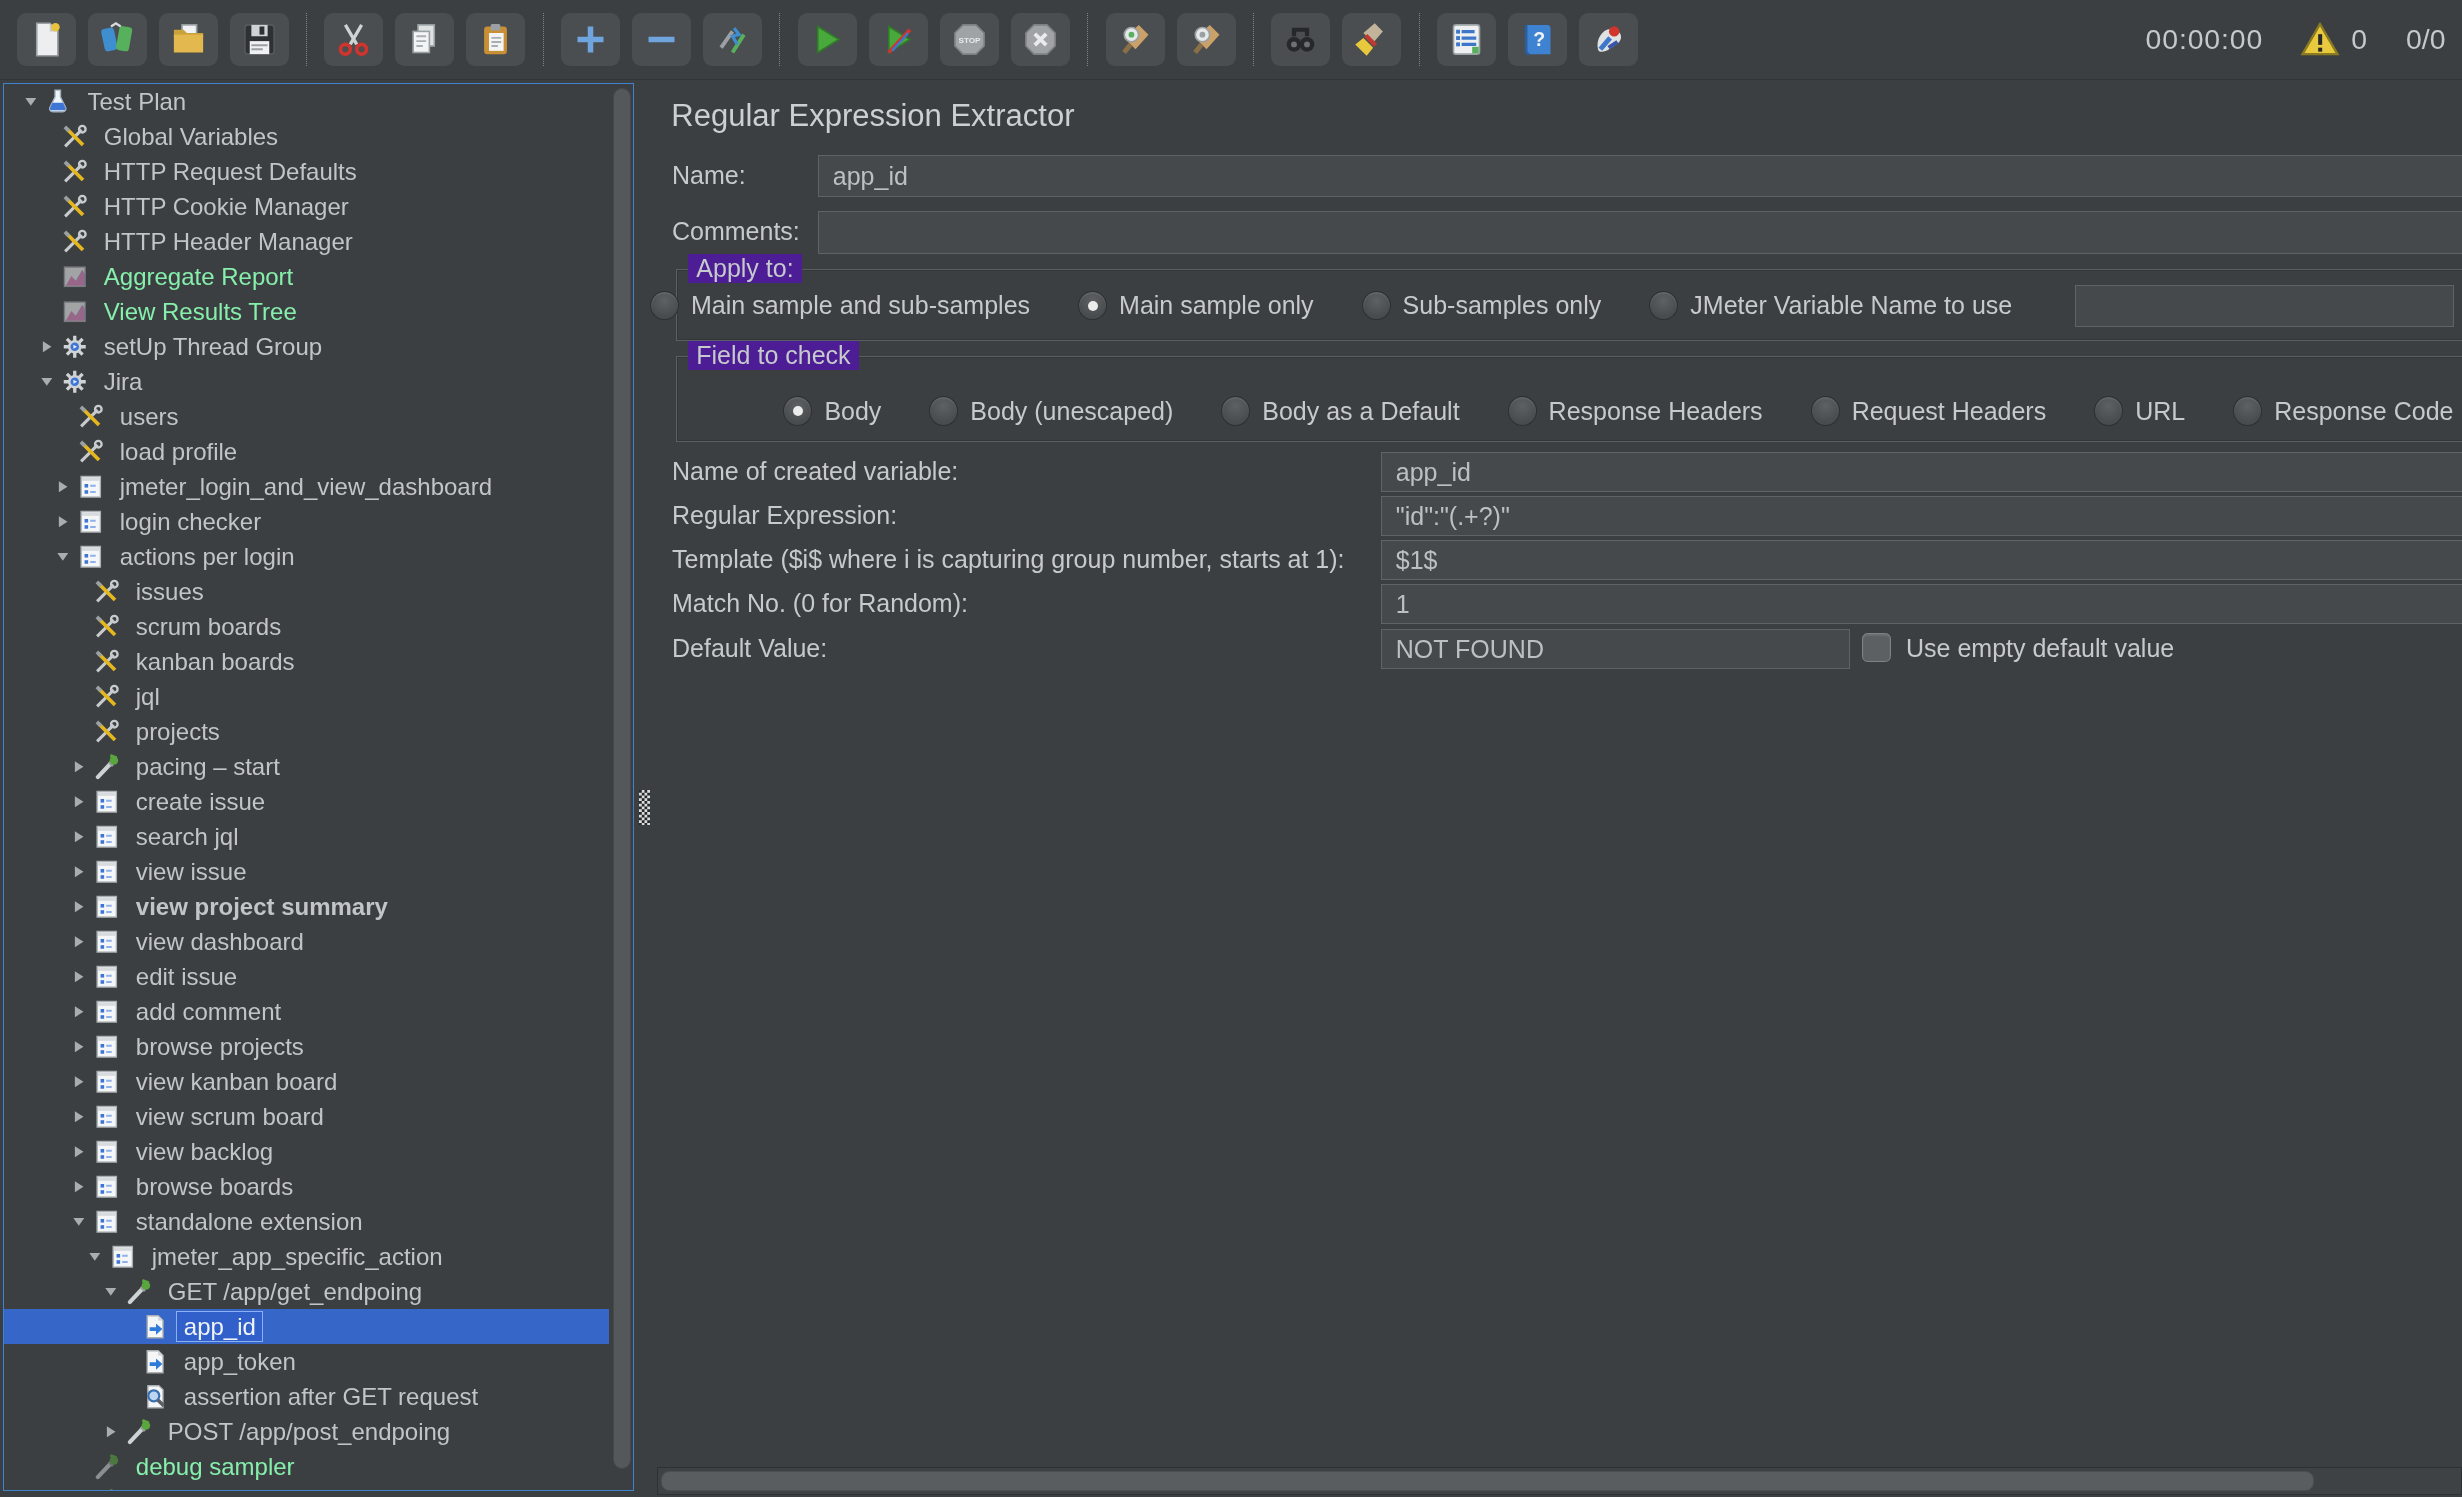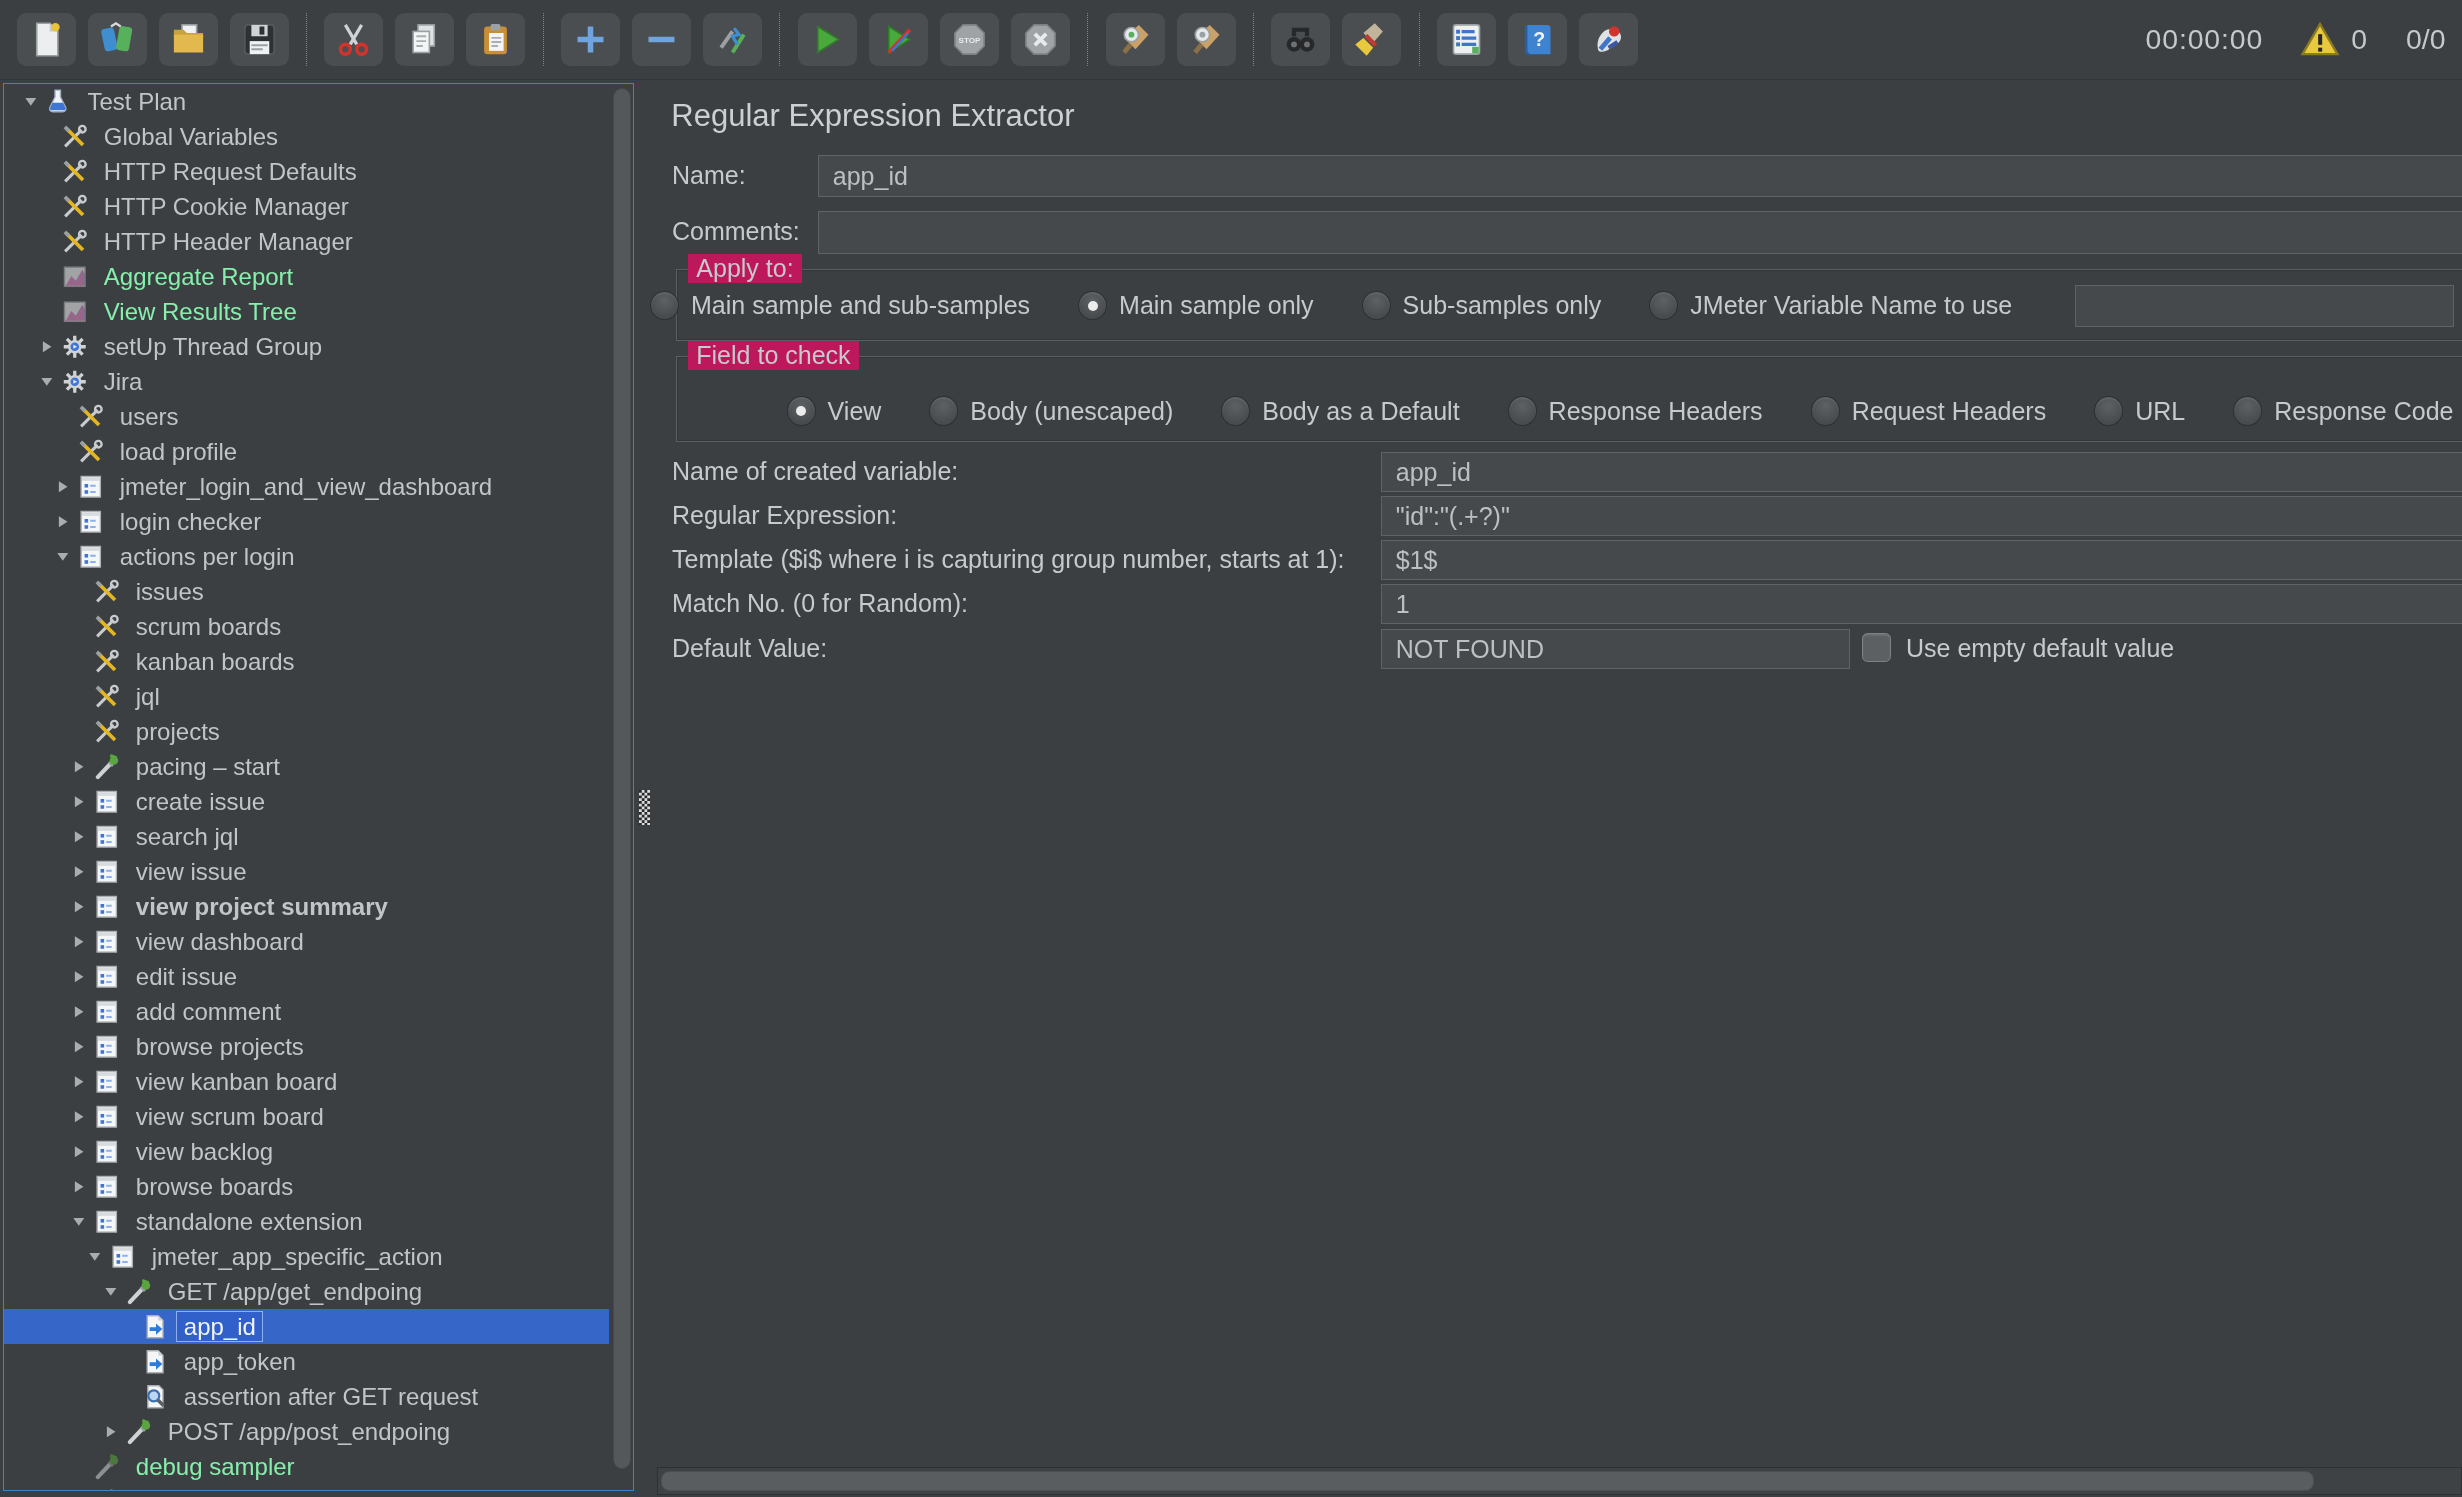--- a/index.html
+++ b/index.html
@@ -37,21 +37,21 @@
   
   .splitter{position:absolute;left:639px;top:790px;width:11px;height:35px;
     background-image:conic-gradient(#d9dbdc 25%,#27292b 0 50%,#d9dbdc 0 75%,#27292b 0);
     background-size:5.5px 5.5px;}
   
   .main{position:absolute;left:653px;top:83px;right:0;bottom:0;}
   .page-title{position:absolute;left:18.3px;top:14.7px;font-size:31px;color:#cdd0d2;}
   .flabel{position:absolute;left:19px;display:flex;align-items:center;color:#c7cacc;font-size:25px;white-space:nowrap;}
   .tinput{position:absolute;background:#46494b;border:1.8px solid #5f6366;color:#bcc0c2;font-size:25px;display:flex;align-items:center;padding:0 13.8px;white-space:nowrap;overflow:hidden;}
   .groupbox{position:absolute;border:0.9px solid #5b5f61;box-shadow:inset 0 0 0 0.9px #333638;}
-  .legend{position:absolute;top:-15.6px;left:11px;background:#be185d;padding:0 8.3px;font-size:25px;color:#c7cacc;white-space:nowrap;}
+  .legend{position:absolute;top:-15.6px;left:11px;background:#4c1d95;padding:0 8.3px;font-size:25px;color:#c7cacc;white-space:nowrap;}
   .radio-row{position:absolute;display:flex;align-items:center;justify-content:flex-end;}
   .radio-opt{display:flex;align-items:center;gap:12px;white-space:nowrap;}
   .radio{width:27px;height:27.5px;border-radius:50%;flex:0 0 27px;
     background:radial-gradient(circle at 50% 32%, #5d6163 0%, #484c4e 70%);
     border:1.8px solid #2d3032;box-shadow:inset 0 1.8px 1.8px rgba(255,255,255,.10);position:relative;}
   .radio.on::after{content:"";position:absolute;left:50%;top:50%;width:10px;height:10px;margin:-5px 0 0 -5px;border-radius:50%;background:#ececec;}
   .radio-opt .rlabel{color:#c7cacc;font-size:25px;}
   .checkbox{position:absolute;width:27px;height:27px;border-radius:5.5px;background:#5c6062;border:0.9px solid #7e8284;box-shadow:inset 0 1.8px 1.8px rgba(255,255,255,.12);}
   
   .h-scroll{position:absolute;left:3.7px;right:0;bottom:1.8px;height:26px;background:#3f4244;border:0.9px solid #2e3133;}
@@ -879,21 +879,21 @@
   </div>
         <div class="tinput" style="position: static; flex: 1 1 0%; min-width: 349px; height: 40px; margin-left: 14.7px;"></div>
       </div>
   </div>
 
   <div class="groupbox" style="left:23px;right:-5.5px;top:273px;height:84px;">
     <div class="legend">Field to check</div>
     <div class="radio-row" style="left:51px;right:13px;top:33px;height:42px;gap:48px;" id="field-to-check-radios">
         <div class="radio-opt">
     <span class="radio on"></span>
-    <span class="rlabel">View</span>
+    <span class="rlabel">Body</span>
   </div>
         <div class="radio-opt">
     <span class="radio"></span>
     <span class="rlabel">Body (unescaped)</span>
   </div>
         <div class="radio-opt">
     <span class="radio"></span>
     <span class="rlabel">Body as a Default</span>
   </div>
         <div class="radio-opt">

